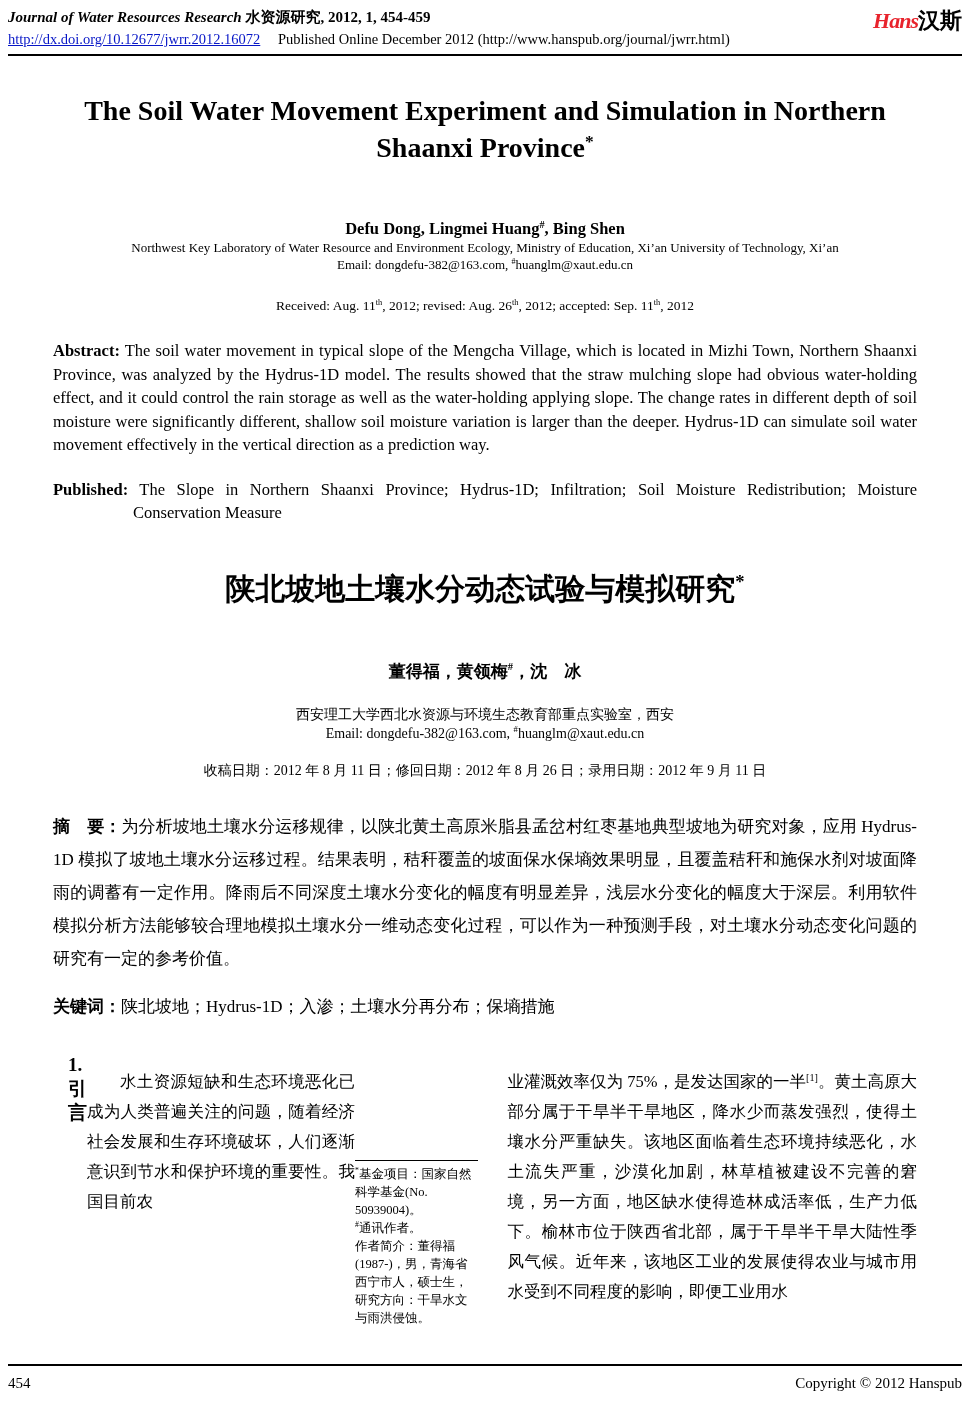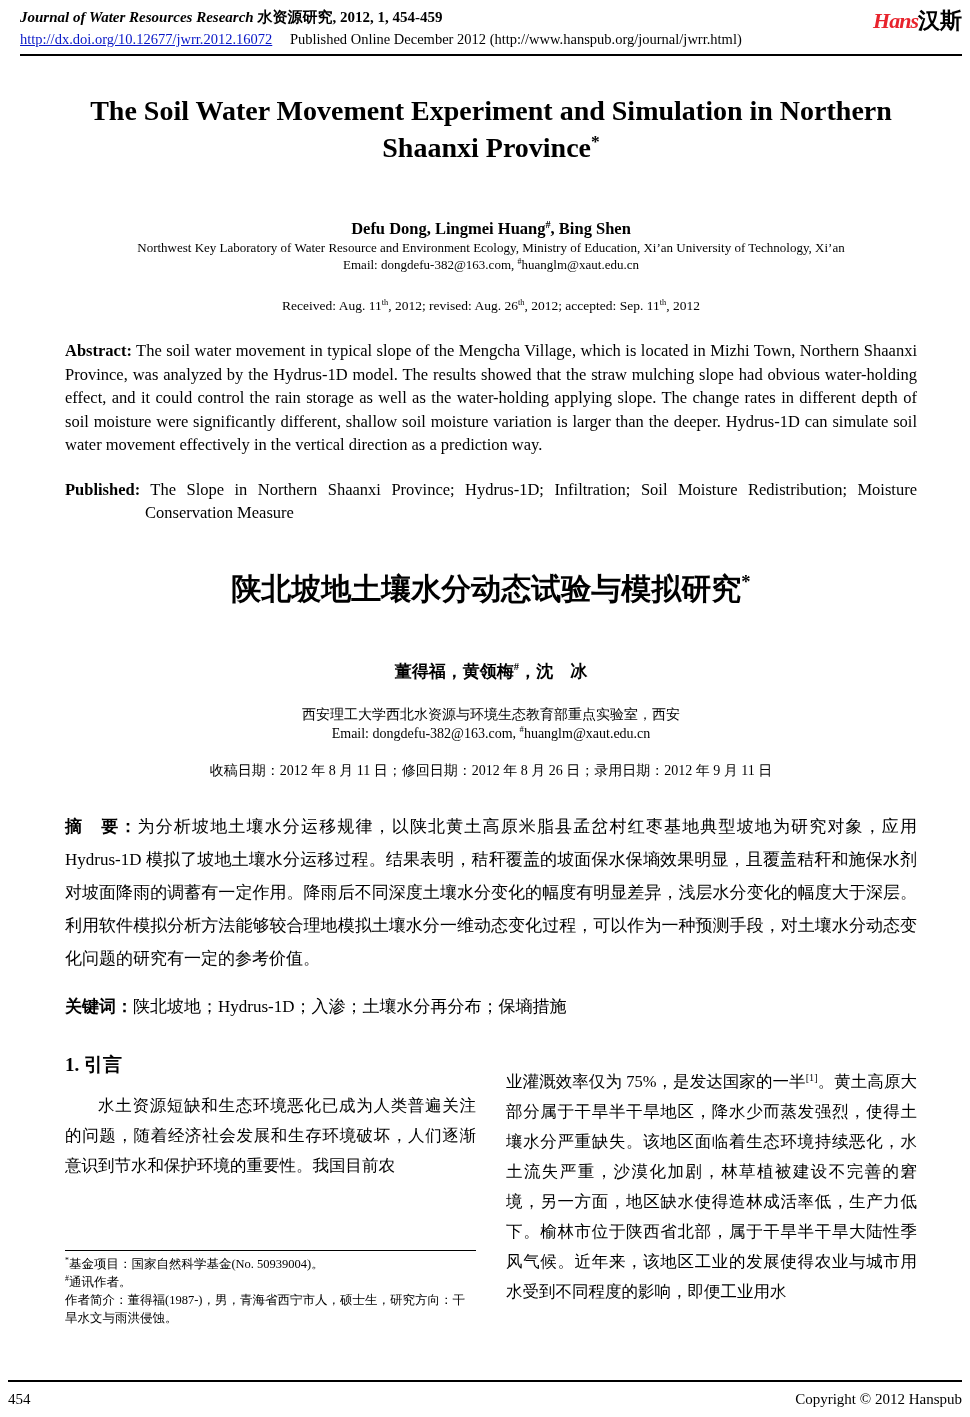--- a/index.html
+++ b/index.html
@@ -3,21 +3,21 @@
 <meta charset="utf-8">
 <style>
   * { margin:0; padding:0; box-sizing:border-box; }
   html,body { background:#fff; }
   body {
     width:970px; height:1417px;
     position:relative; overflow:hidden;
     font-family:"Liberation Serif", serif;
     color:#000;
   }
-  .page { padding:8px 8px 0 20px; }
+  .page { padding:8px 8px 0 8px; }
 
   
   .hdr { display:flex; justify-content:space-between; align-items:flex-start; }
   .journal-line { font-size:15px; line-height:19px; }
   .journal-en { font-weight:bold; font-style:italic; }
   .journal-zh { font-weight:bold; }
   .doi-line { font-size:14.5px; line-height:20px; margin-top:2px; }
   a.doi { color:#0716c7; text-decoration:underline; cursor:pointer; }
   .published { margin-left:14px; }
   .logo { font-size:22px; font-weight:bold; line-height:26px; white-space:nowrap; }
@@ -42,31 +42,31 @@
   .cn-title { text-align:center; font-size:30px; font-weight:bold; margin-top:44px; line-height:40px; }
   .cn-authors { text-align:center; font-size:17px; font-weight:bold; margin-top:52px; line-height:22px; }
   .cn-affil { text-align:center; font-size:14px; margin-top:22px; line-height:19px; }
   .cn-dates { text-align:center; font-size:14px; margin-top:18px; line-height:19px; }
   .cn-abstract { font-size:17px; line-height:33px; text-align:justify; margin-top:30px; }
   .cn-keywords { font-size:17px; line-height:24px; margin-top:20px; }
 
   
   .columns { display:flex; gap:30px; margin-top:34px; height:274px; }
   .col { flex:1; min-width:0; }
-  .col-left { display:flex; flex-direction:column; }
+  .col-left { display:flex; flex-direction:row;margin-left:15px; }
   .sec-heading { font-size:19px; font-weight:bold; line-height:24px; }
   .body-para { font-size:16.5px; line-height:30px; text-align:justify; margin-top:14px; }
   .indent { text-indent:2em; }
 
   
   .footnote-block { margin-top:auto; font-size:12.5px; line-height:18px; }
   .footnote-rule { border-top:1px solid #000; margin-bottom:4px; }
 
   
-  .footer { position:absolute; left:8px; right:8px; bottom:8px; }
+  .footer { position:absolute; left:8px; right:8px; bottom:24px; }
   .footer-rule { border-top:2px solid #000; }
   .footer-row { display:flex; justify-content:space-between; font-size:15px; margin-top:8px; line-height:19px; }
 </style>
 </head>
 <body>
 
 <div class="page">
 
   <header class="hdr">
     <div>

